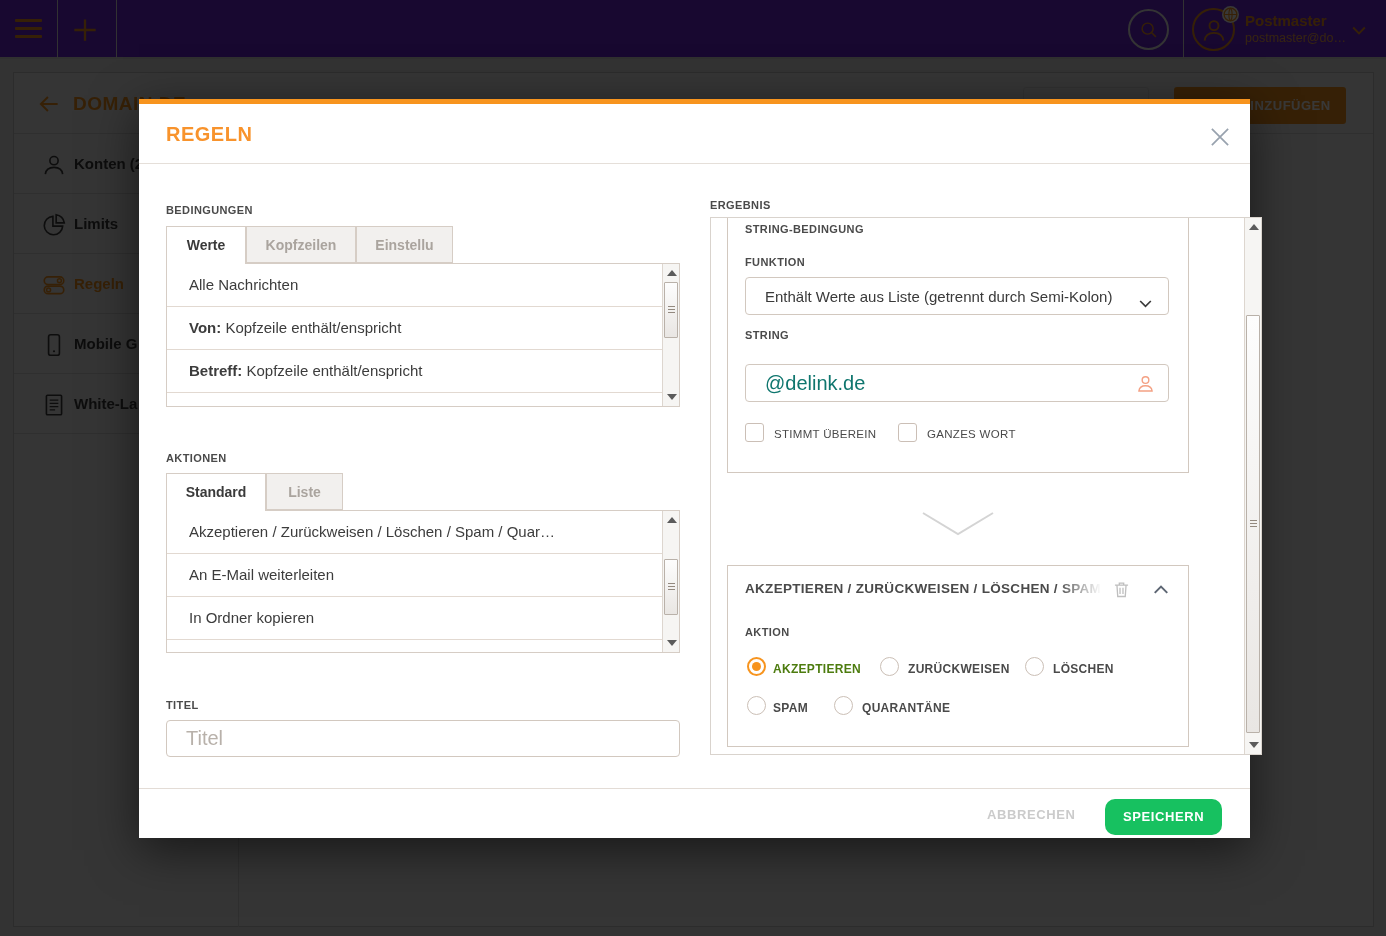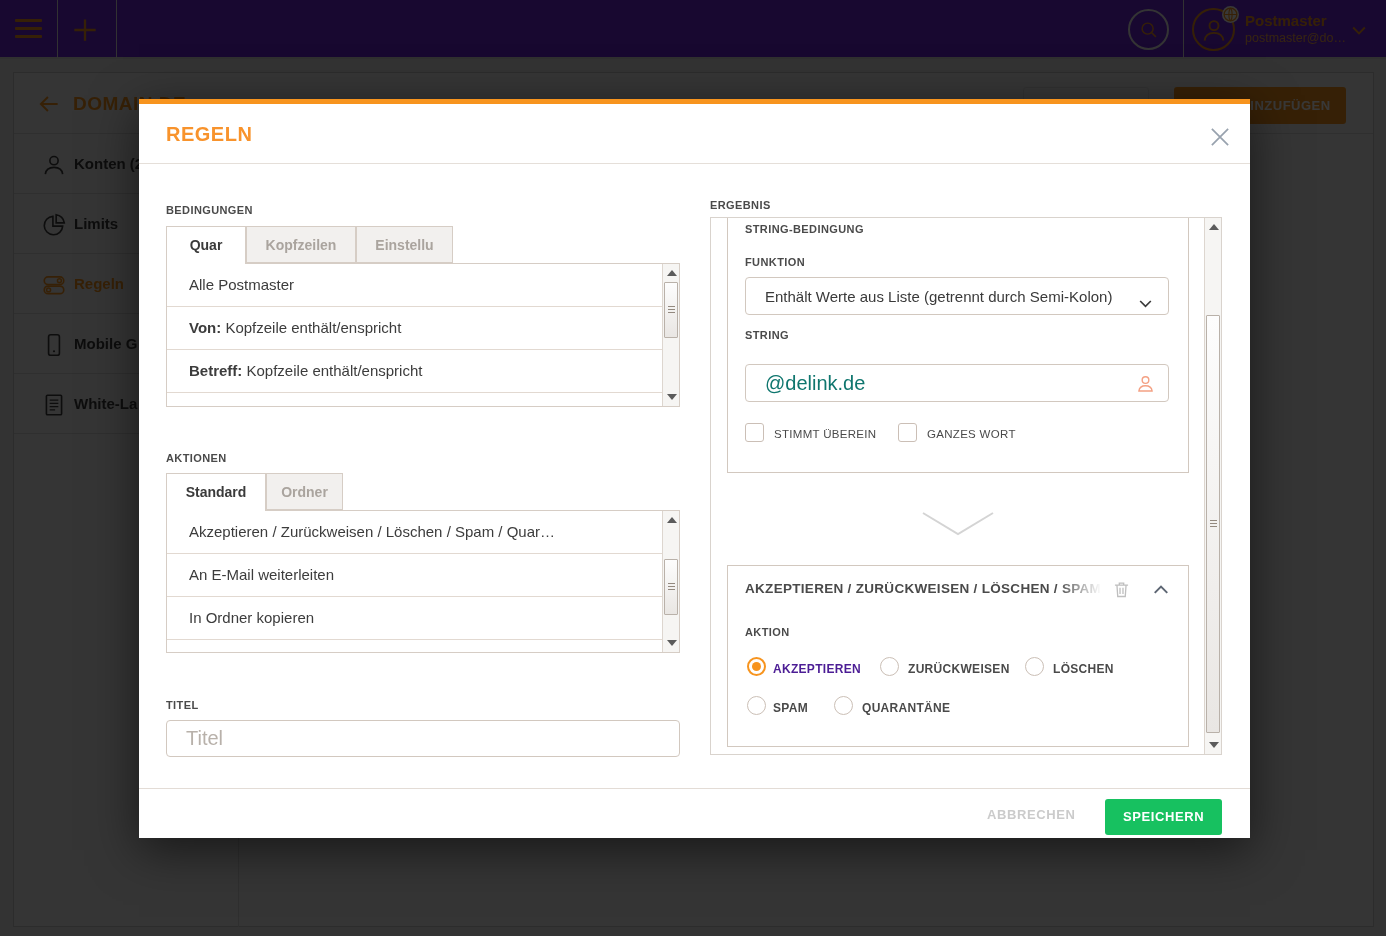--- a/index.html
+++ b/index.html
@@ -63,40 +63,40 @@
   .sb-thumb{position:absolute;left:1px;width:14px;background:linear-gradient(#fdfdfd,#e9e6e3);border:1px solid #b9b1a9;border-radius:1px;}
   .grip{position:absolute;left:3px;top:50%;margin-top:-4px;width:7px;}
   .grip div{height:1px;background:#93897f;margin-bottom:2px;}
 
   
   .inputbox{position:absolute;border:1px solid #d2c8bf;border-radius:4px;background:#fff;}
   .inputbox input{width:100%;height:100%;border:none;outline:none;background:transparent;font-size:20px;color:#0f766e;padding-left:19px;font-family:"Liberation Sans",sans-serif;}
   .inputbox input::placeholder{color:#b8b1aa;}
 
   
-  .ebox{position:absolute;left:571px;top:113px;width:512px;height:538px;border:1px solid #d9d3cd;background:#fff;overflow:hidden;}
+  .ebox{position:absolute;left:571px;top:113px;width:552px;height:538px;border:1px solid #d9d3cd;background:#fff;overflow:hidden;}
   .panel{position:absolute;left:16px;width:462px;border:1px solid #d2c8bf;background:#fff;}
   .small-label{position:absolute;font-size:11px;font-weight:bold;color:#4a4a4a;letter-spacing:.4px;}
   .selectbox{position:absolute;left:17px;width:424px;height:38px;border:1px solid #d2c8bf;border-radius:4px;font-size:15px;color:#3a3a3a;line-height:37px;padding-left:19px;cursor:pointer;}
   .sel-chev{position:absolute;right:14px;top:10px;color:#3a3a3a;}
   .cb{position:absolute;width:19px;height:19px;border:1px solid #cbbfb6;border-radius:3px;background:#fff;cursor:pointer;}
   .cb-label{position:absolute;font-size:11.5px;font-weight:normal;color:#4a4a4a;letter-spacing:.3px;}
   .radio{position:absolute;width:19px;height:19px;border:1px solid #cbbfb6;border-radius:50%;background:#fff;cursor:pointer;}
   .radio.selected{border:2px solid #f7941e;}
   .radio.selected::after{content:"";position:absolute;left:3px;top:3px;width:9px;height:9px;border-radius:50%;background:#f7941e;}
   .radio-label{position:absolute;font-size:12px;font-weight:bold;color:#4a4a4a;letter-spacing:.3px;}
-  .radio-label.selected{color:#4c1d95;}
+  .radio-label.selected{color:#4d7c0f;}
   .panel2-title{position:absolute;left:17px;top:15px;width:366px;height:22px;overflow:hidden;font-size:13.5px;font-weight:bold;color:#4a4a4a;letter-spacing:.3px;white-space:nowrap;}
   .fade{position:absolute;left:330px;top:15px;width:54px;height:22px;background:linear-gradient(to right,rgba(255,255,255,0),#ffffff 80%);}
   .bigchev{position:absolute;left:210px;top:292px;color:#d4d4d4;}
 
   
   .m-footer{position:absolute;left:0;top:684px;width:100%;height:55px;border-top:1px solid #e3dcd6;}
   .cancel{position:absolute;left:848px;top:18px;font-size:13px;font-weight:bold;color:#cbcbcb;letter-spacing:.6px;cursor:pointer;}
-  .save{position:absolute;left:966px;top:10px;width:117px;height:36px;background:#17c160;border-radius:3px;color:#fff;font-size:13px;font-weight:bold;letter-spacing:.6px;text-align:center;line-height:36px;cursor:pointer;}
+  .save{position:absolute;left:966px;top:10px;width:117px;height:36px;background:#17c160;border-radius:10px;color:#fff;font-size:13px;font-weight:bold;letter-spacing:.6px;text-align:center;line-height:36px;cursor:pointer;}
 </style>
 </head>
 <body>
 
 <div class="screen">
 
   <div class="topbar">
     <div class="hamburger">
         <div></div>
         <div></div>
@@ -195,26 +195,26 @@
     <div class="m-title">REGELN</div>
     <div class="m-close">
       <svg width="26" height="26" viewBox="0 0 24 24">
           <path d="M4.5 4.5l15 15M19.5 4.5l-15 15" stroke="currentColor" stroke-width="1.6"></path>
         </svg>
     </div>
     <div class="m-headline"></div>
 
     <div class="sec-label" style="left:27px;top:100px">BEDINGUNGEN</div>
 
-    <div class="tab active" style="left:27px;top:122px;width:80px">Quar</div>
+    <div class="tab active" style="left:27px;top:122px;width:80px">Werte</div>
     <div class="tab" style="left:107px;top:122px;width:110px">Kopfzeilen</div>
     <div class="tab" style="left:217px;top:122px;width:97px">Einstellu</div>
 
     <div class="listbox" style="left:27px;top:159px;height:144px">
-      <div class="lrow"><b></b><span>Alle Postmaster</span></div>
+      <div class="lrow"><b></b><span>Alle Nachrichten</span></div>
       <div class="lrow"><b>Von:</b><span> Kopfzeile enthält/enspricht</span></div>
       <div class="lrow"><b>Betreff:</b><span> Kopfzeile enthält/enspricht</span></div>
       <div class="lrow"><b></b><span>Nachrichteninhalt</span></div>
       <div class="sb">
         <div class="sb-up">
             <div class="tri-up"></div>
           </div>
         <div class="sb-thumb" style="top:18px;height:56px">
             <div class="grip">
               <div></div>
@@ -224,21 +224,21 @@
           </div>
         <div class="sb-dn">
             <div class="tri-dn"></div>
           </div>
       </div>
     </div>
 
     <div class="sec-label" style="left:27px;top:348px">AKTIONEN</div>
 
     <div class="tab active" style="left:27px;top:369px;width:100px">Standard</div>
-    <div class="tab" style="left:127px;top:369px;width:77px">Ordner</div>
+    <div class="tab" style="left:127px;top:369px;width:77px">Liste</div>
 
     <div class="listbox" style="left:27px;top:406px;height:143px">
       <div class="lrow"><span>Akzeptieren / Zurückweisen / Löschen / Spam / Quar…</span></div>
       <div class="lrow"><span>An E-Mail weiterleiten</span></div>
       <div class="lrow"><span>In Ordner kopieren</span></div>
       <div class="lrow"><span>In Ordner verschieben</span></div>
       <div class="sb">
         <div class="sb-up">
             <div class="tri-up"></div>
           </div>

